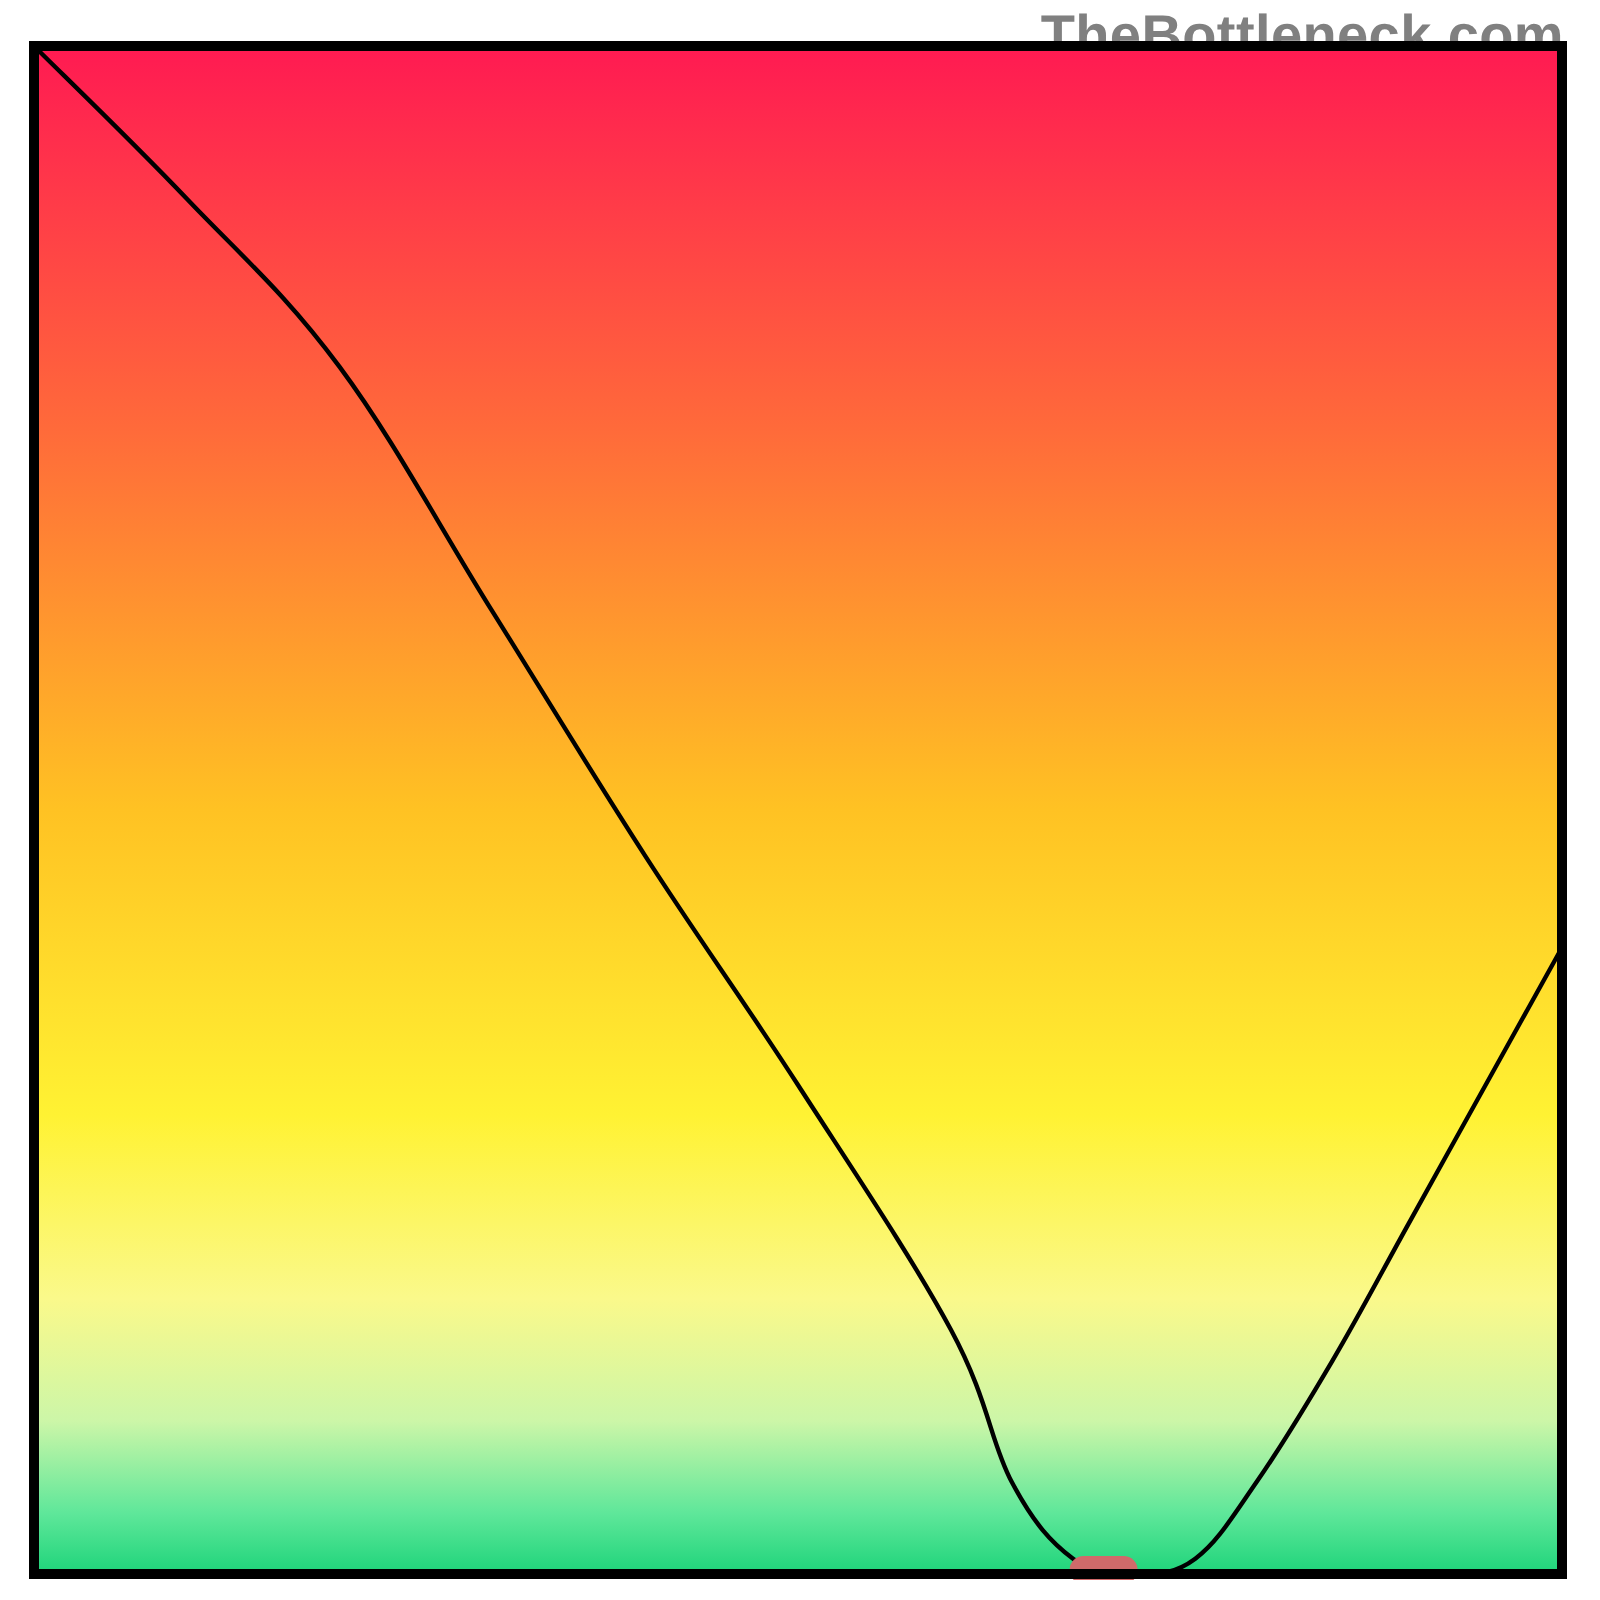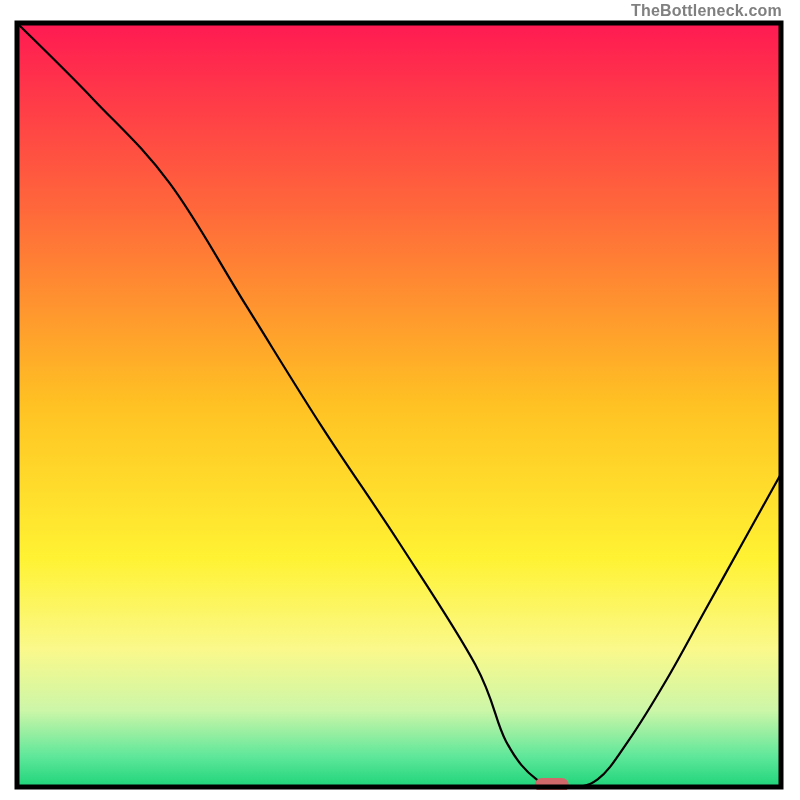--- a/index.html
+++ b/index.html
@@ -16,21 +16,21 @@
     top: 20px;
     width: 770px;
     height: 770px;
     box-sizing: border-box;
   }
   .watermark {
     position: absolute;
     top: 2px;
     right: 18px;
     font-family: Arial, Helvetica, sans-serif;
-    font-size: 16px;
+    font-size: 28px;
     font-weight: 600;
     color: #808080;
     letter-spacing: 0.2px;
   }
   svg {
     display: block;
   }
 </style>
 </head>
 <body>

